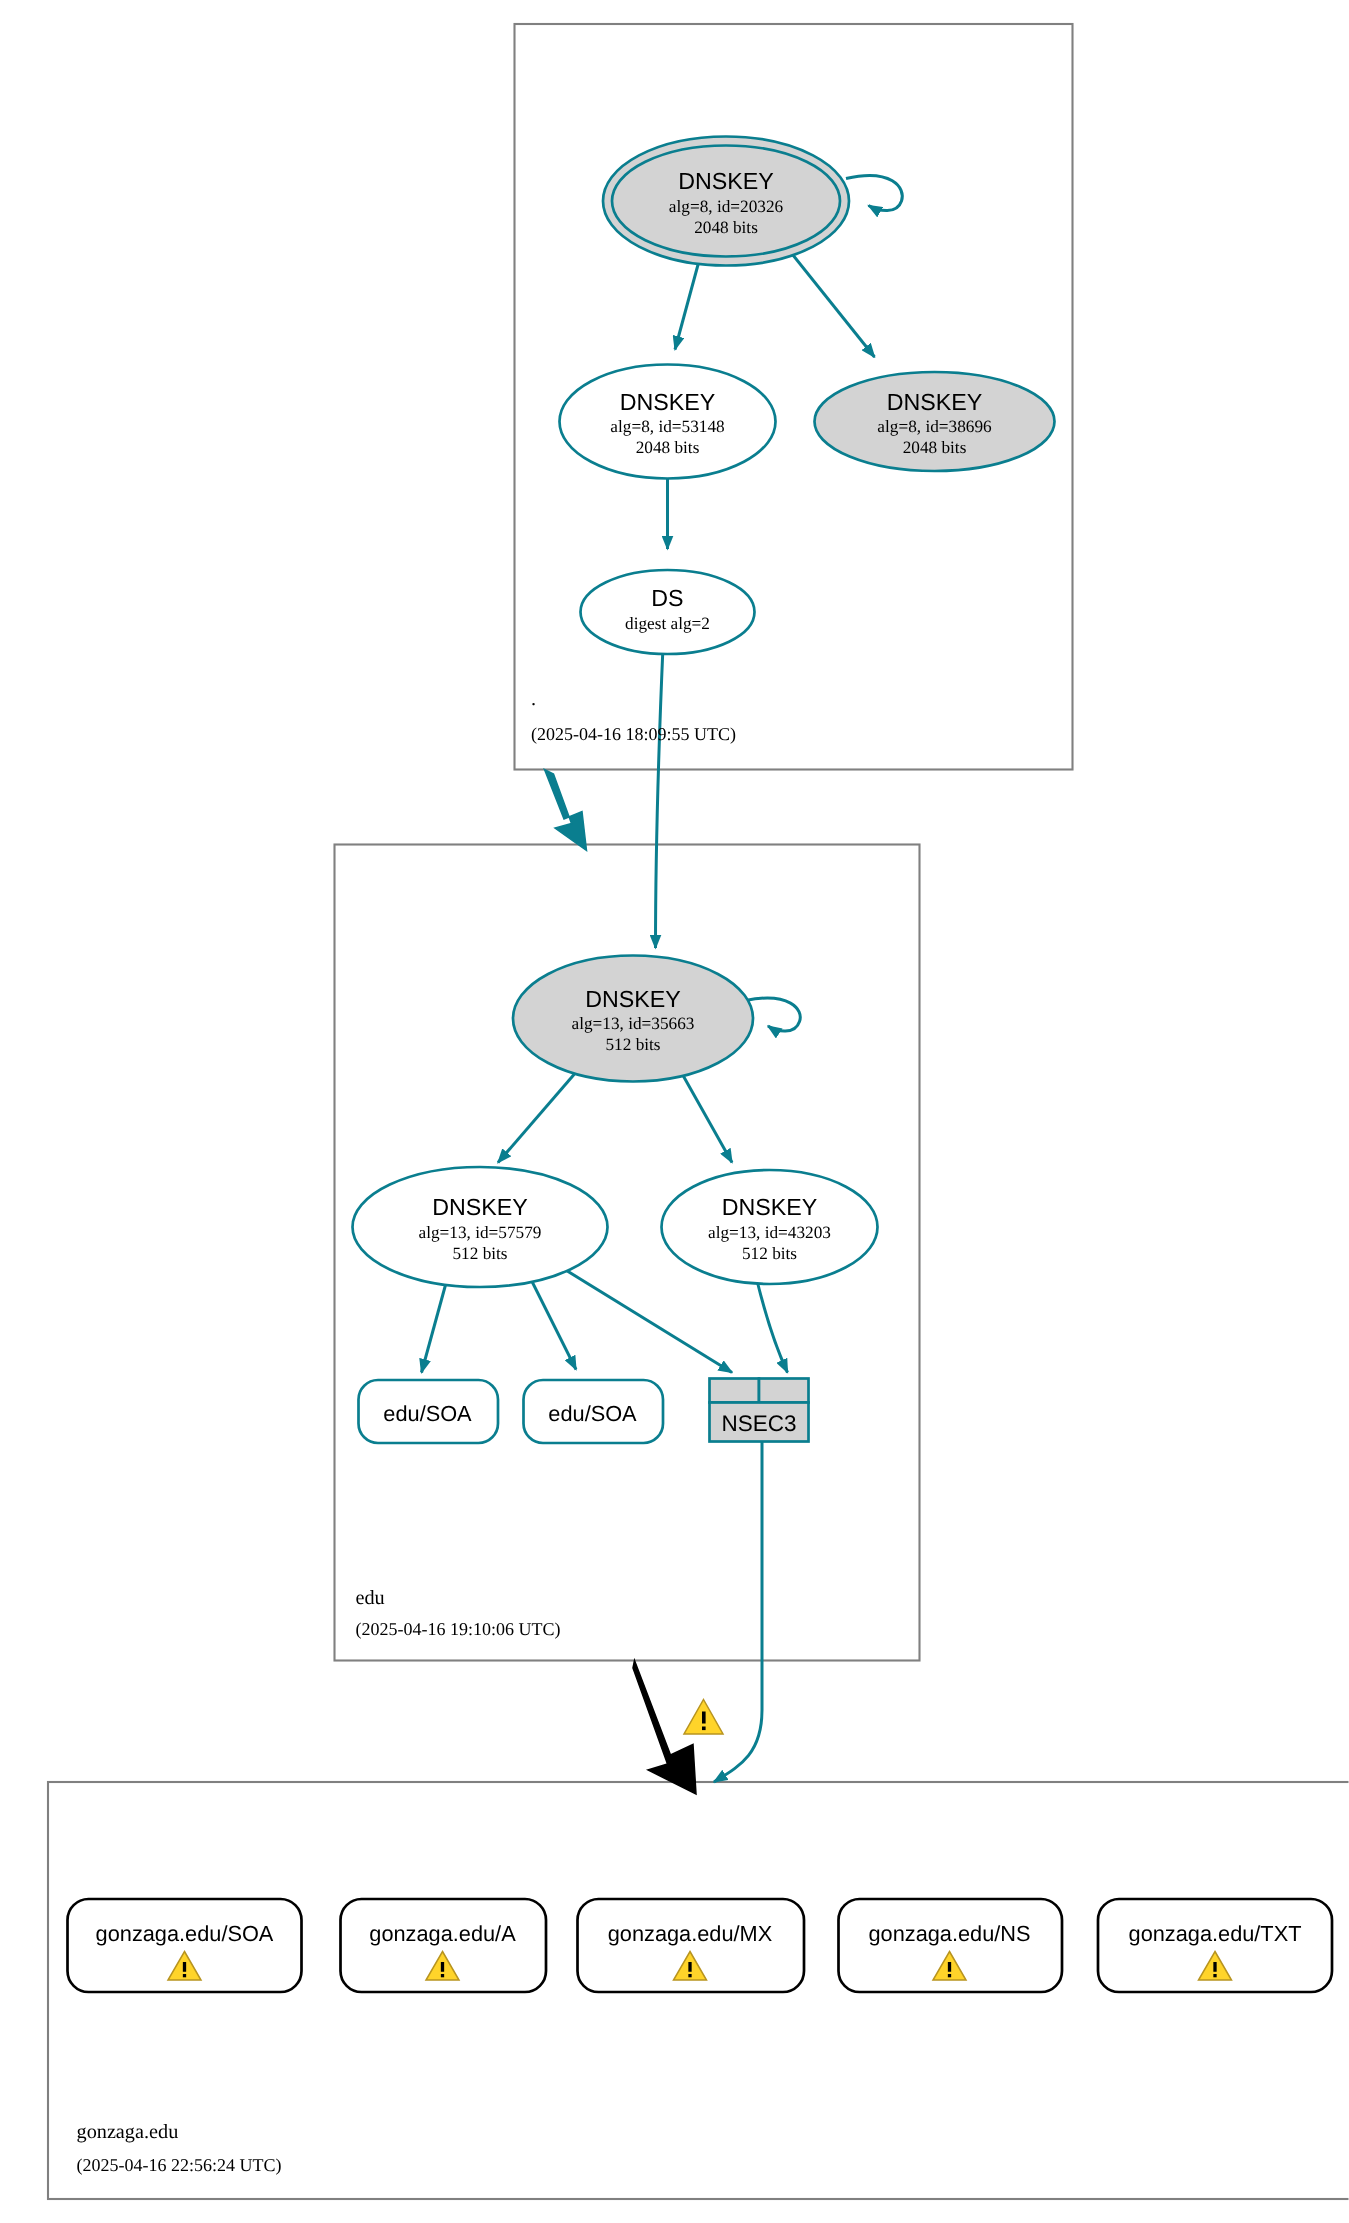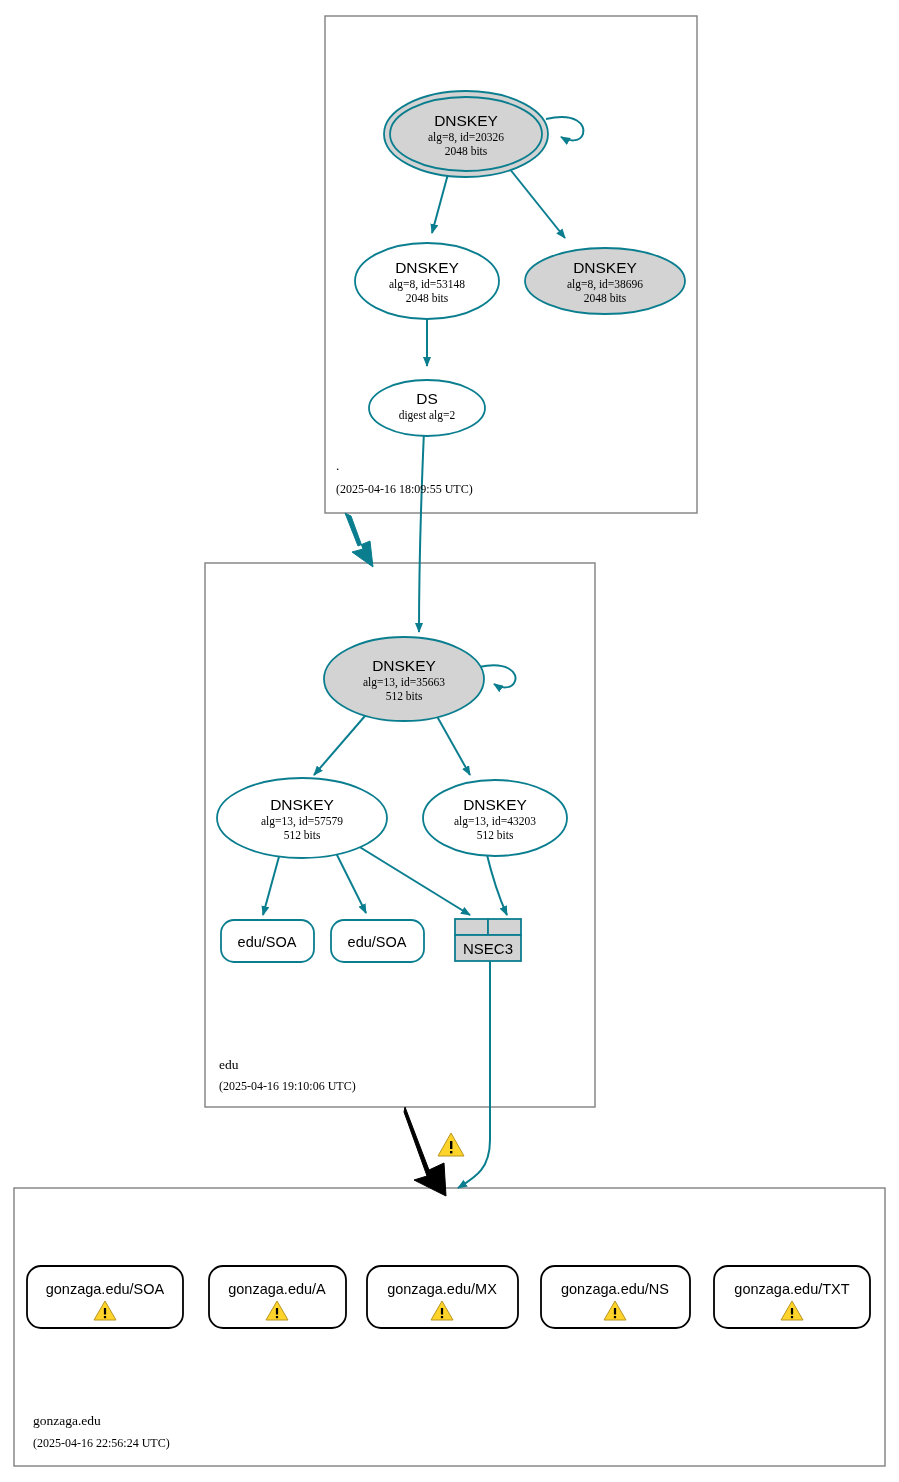--- a/index.html
+++ b/index.html
@@ -9,21 +9,21 @@
   }
   body {
     font-family: "Liberation Serif", serif;
     width: 899px;
     height: 1482px;
     position: relative;
     overflow: hidden;
   }
   #canvas {
     position: absolute;
-    left: 0;
+    left: 18px;
     top: 0;
     width: 733px;
     height: 1482px;
   }
   svg {
     display: block;
   }
   .zone-box {
     fill: #ffffff;
     stroke: #808080;

